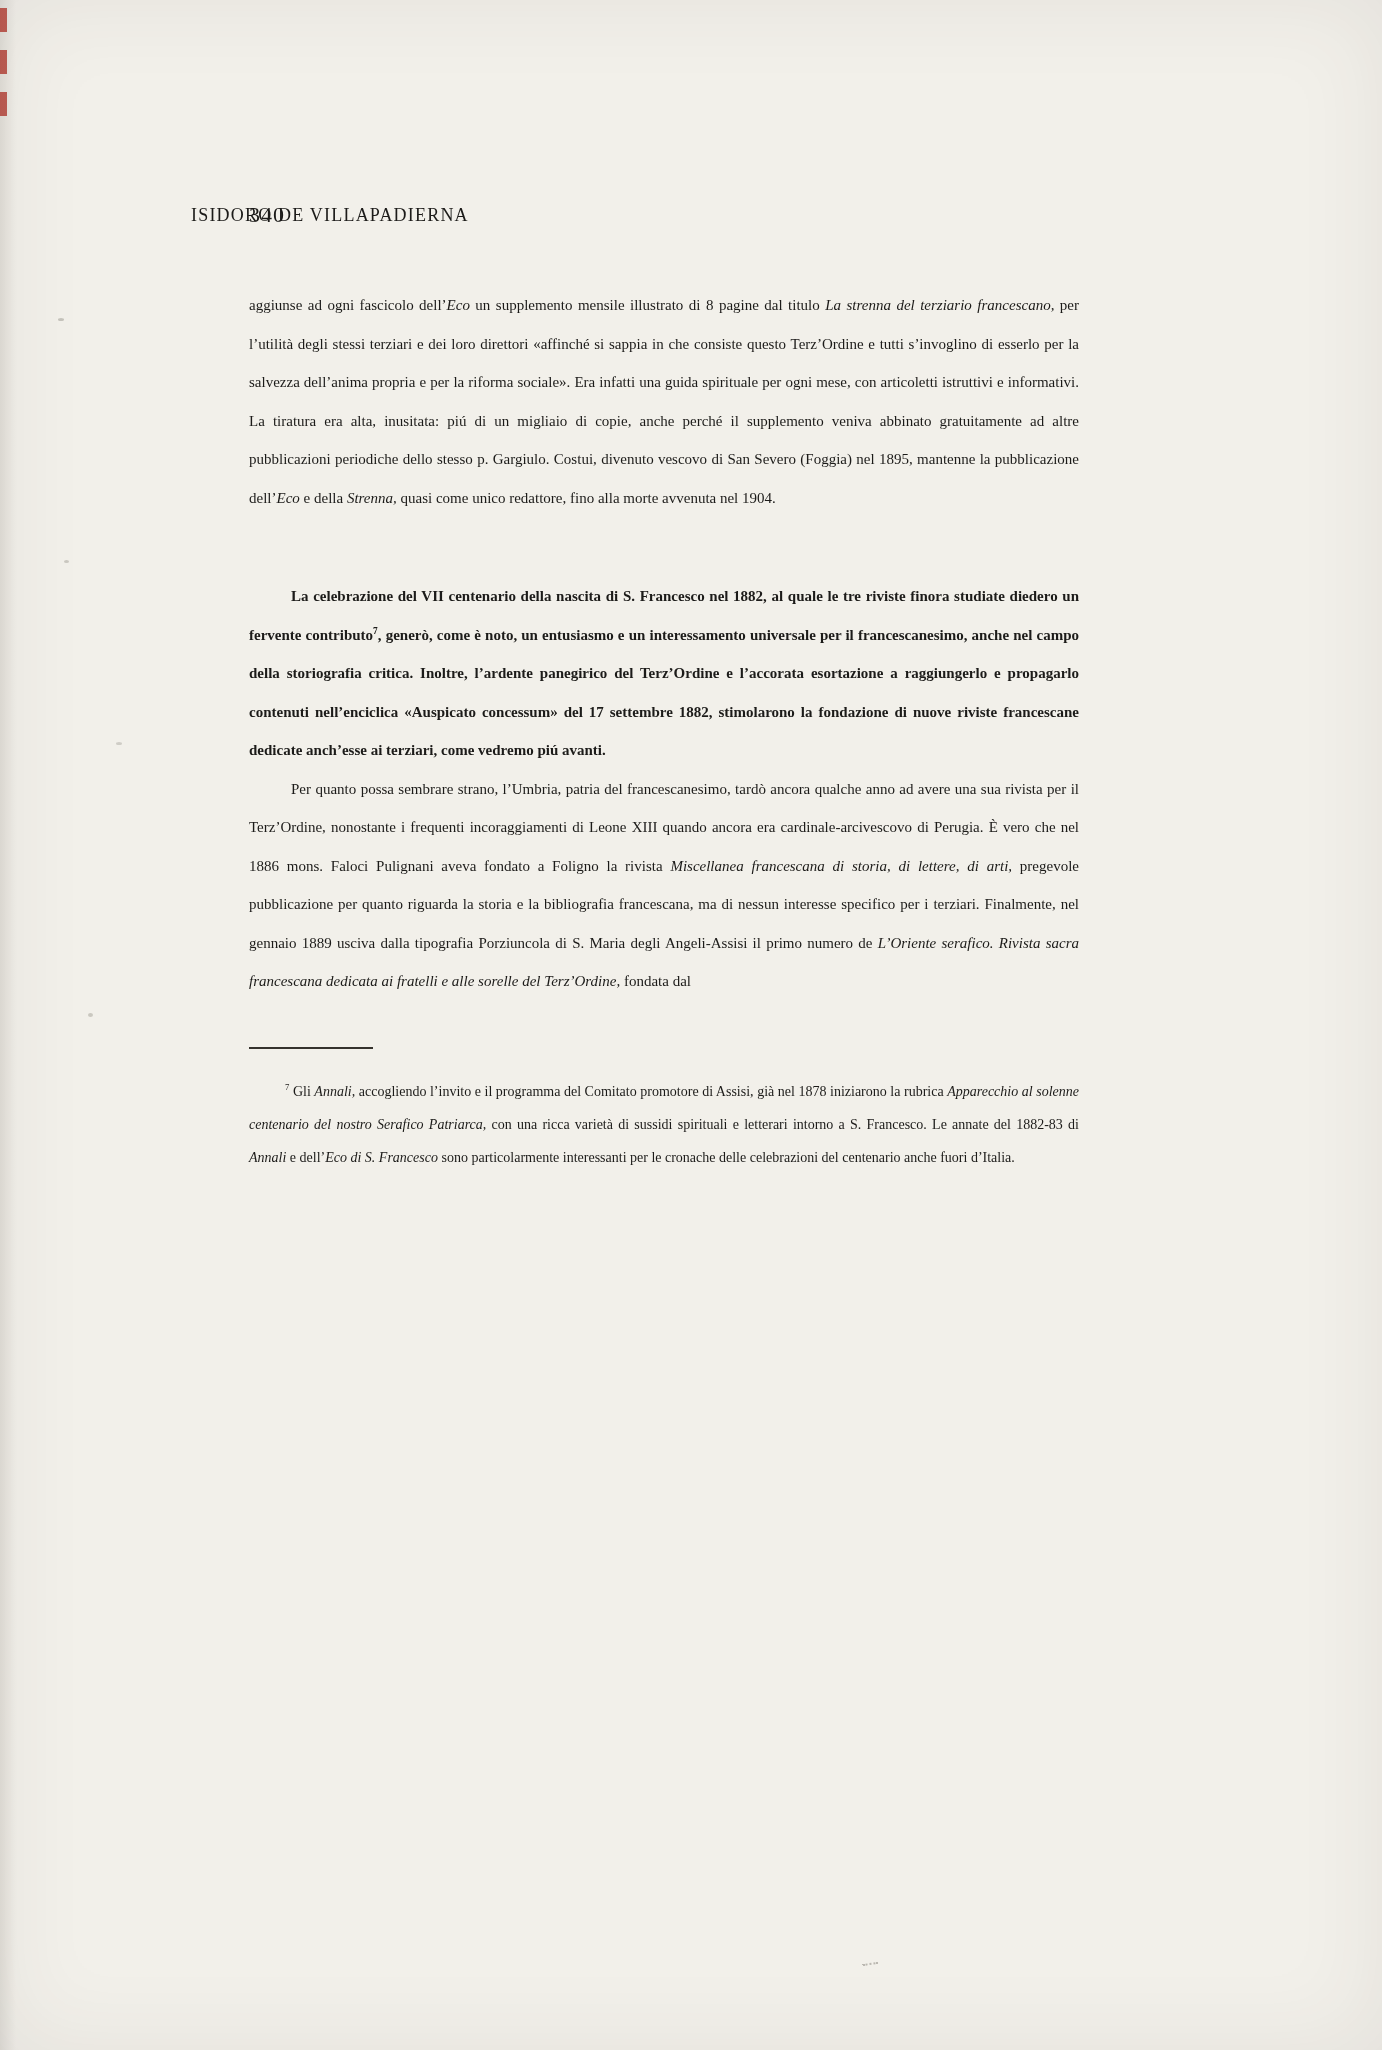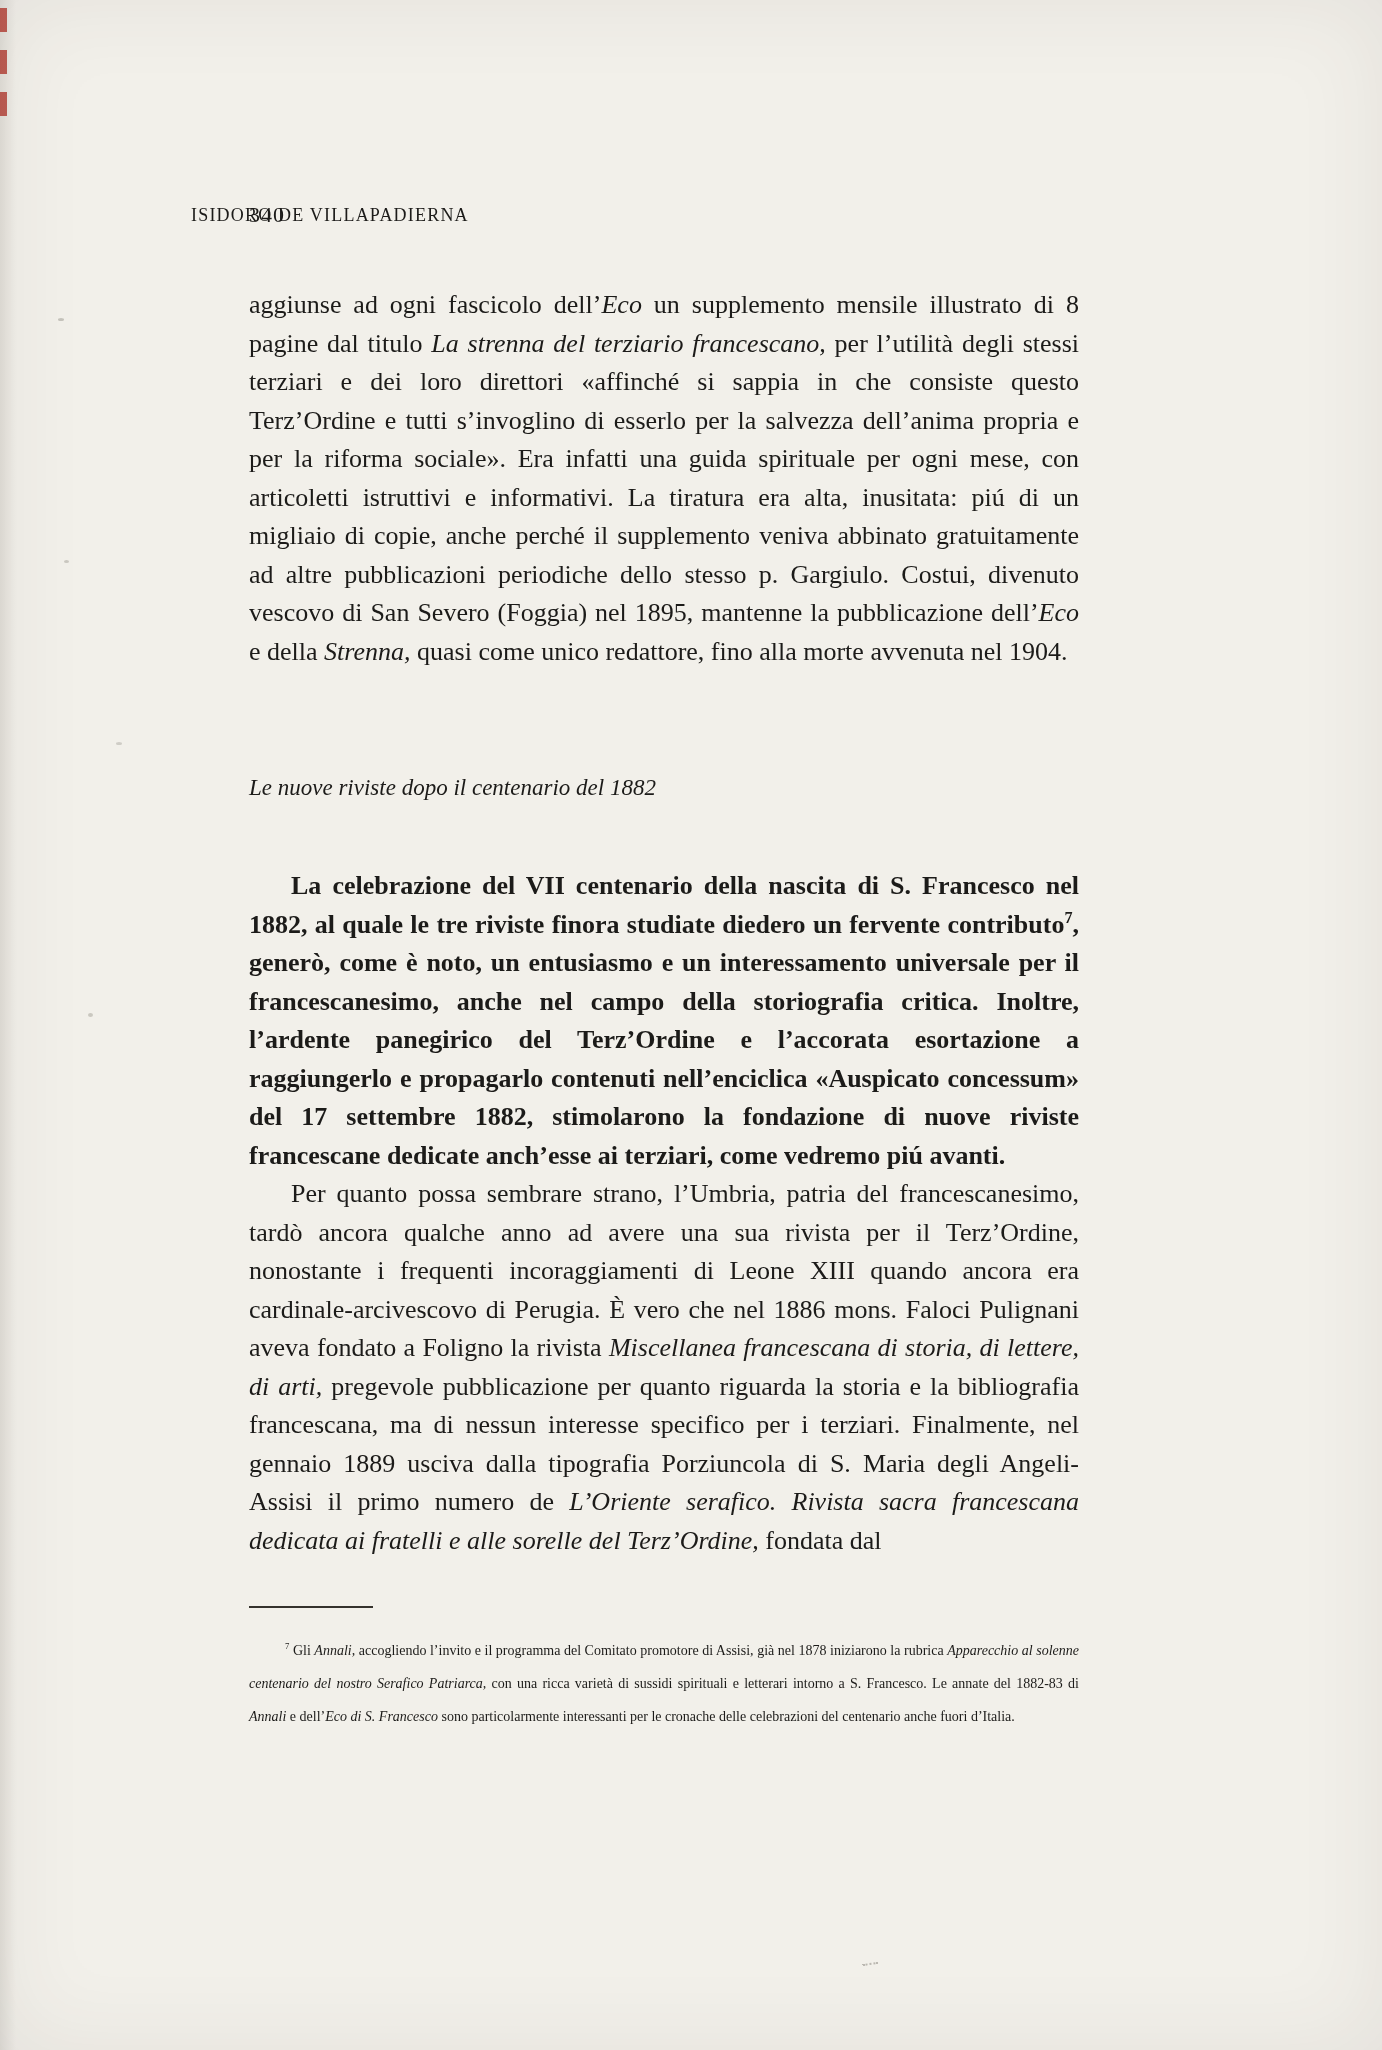--- a/index.html
+++ b/index.html
@@ -26,21 +26,21 @@
     font-size:22px; letter-spacing:1px;
   }
   .running-title {
     transform:translateX(-58px);
     font-size:18px; letter-spacing:1.2px;
     padding-top:5px;
     white-space:nowrap;
   }
   .para {
     margin:0;
-    font-size:26px; line-height:38.5px;
+    font-size:15px; line-height:38.5px;
     text-align:justify;
   }
   .p1 { margin-top:54px; }
   .section-heading {
     margin:98px 0 0 0;
     font-style:italic; font-weight:normal;
     font-size:23px; line-height:38px;
   }
   .p2 { margin-top:60px; text-indent:42px;font-weight:bold; }
   .p3 { margin-top:0;  text-indent:42px; }
@@ -85,21 +85,20 @@
 
   <div class="content">
 
     <div class="header">
       <span class="page-num">340</span>
       <div class="running-title">ISIDORO DE VILLAPADIERNA</div>
     </div>
 
     <p class="para p1"><span>aggiunse ad ogni fascicolo dell’</span><span style="font-style: italic;">Eco</span><span> un supplemento mensile illustrato di 8 pagine dal titulo </span><span style="font-style: italic;">La strenna del terziario francescano,</span><span> per l’utilità degli stessi terziari e dei loro direttori «affinché si sappia in che consiste questo Terz’Ordine e tutti s’invoglino di esserlo per la salvezza dell’anima propria e per la riforma sociale». Era infatti una guida spirituale per ogni mese, con articoletti istruttivi e informativi. La tiratura era alta, inusitata: piú di un migliaio di copie, anche perché il supplemento veniva abbinato gratuitamente ad altre pubblicazioni periodiche dello stesso p. Gargiulo. Costui, divenuto vescovo di San Severo (Foggia) nel 1895, mantenne la pubblicazione dell’</span><span style="font-style: italic;">Eco</span><span> e della </span><span style="font-style: italic;">Strenna,</span><span> quasi come unico redattore, fino alla morte avvenuta nel 1904.</span></p>
 
-    <h2 class="section-heading">Le nuove riviste dopo il centenario del 1882</h2>
 
     <p class="para p2"><span>La celebrazione del VII centenario della nascita di S. Francesco nel 1882, al quale le tre riviste finora studiate diedero un fervente contributo</span><sup>7</sup><span>, generò, come è noto, un entusiasmo e un interessamento universale per il francescanesimo, anche nel campo della storiografia critica. Inoltre, l’ardente panegirico del Terz’Ordine e l’accorata esortazione a raggiungerlo e propagarlo contenuti nell’enciclica «Auspicato concessum» del 17 settembre 1882, stimolarono la fondazione di nuove riviste francescane dedicate anch’esse ai terziari, come vedremo piú avanti.</span></p>
     <p class="para p3"><span>Per quanto possa sembrare strano, l’Umbria, patria del francescanesimo, tardò ancora qualche anno ad avere una sua rivista per il Terz’Ordine, nonostante i frequenti incoraggiamenti di Leone XIII quando ancora era cardinale-arcivescovo di Perugia. È vero che nel 1886 mons. Faloci Pulignani aveva fondato a Foligno la rivista </span><span style="font-style: italic;">Miscellanea francescana di storia, di lettere, di arti,</span><span> pregevole pubblicazione per quanto riguarda la storia e la bibliografia francescana, ma di nessun interesse specifico per i terziari. Finalmente, nel gennaio 1889 usciva dalla tipografia Porziuncola di S. Maria degli Angeli-Assisi il primo numero de </span><span style="font-style: italic;">L’Oriente serafico. Rivista sacra francescana dedicata ai fratelli e alle sorelle del Terz’Ordine,</span><span> fondata dal</span></p>
 
     <div class="footnote-rule"></div>
 
     <p class="footnote"><sup>7</sup><span> Gli </span><span style="font-style: italic;">Annali,</span><span> accogliendo l’invito e il programma del Comitato promotore di Assisi, già nel 1878 iniziarono la rubrica </span><span style="font-style: italic;">Apparecchio al solenne centenario del nostro Serafico Patriarca,</span><span> con una ricca varietà di sussidi spirituali e letterari intorno a S. Francesco. Le annate del 1882-83 di </span><span style="font-style: italic;">Annali</span><span> e dell’</span><span style="font-style: italic;">Eco di S. Francesco</span><span> sono particolarmente interessanti per le cronache delle celebrazioni del centenario anche fuori d’Italia.</span></p>
 
   </div>
 </div>

